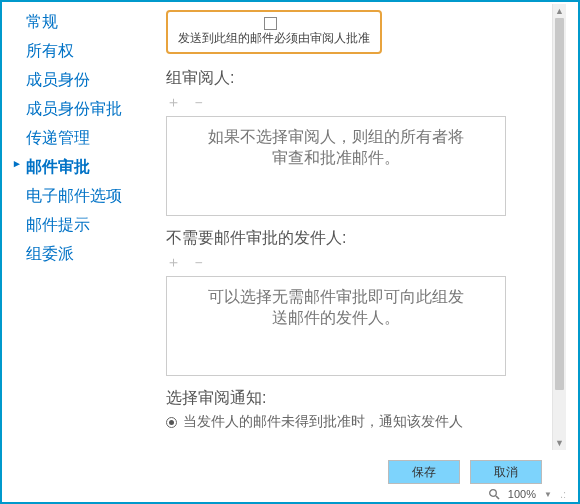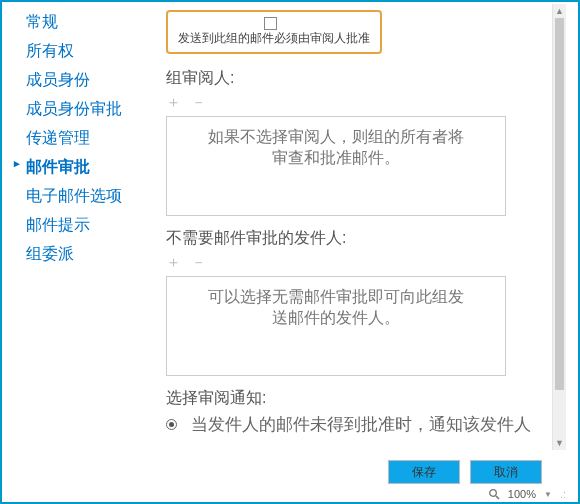--- a/index.html
+++ b/index.html
@@ -111,23 +111,23 @@
       align-items: flex-start;
       justify-content: center;
       margin-bottom: 12px;
     }
     .list-box span {
       max-width: 260px;
     }
     .radio-row {
       display: flex;
       align-items: center;
-      gap: 14px;
+      gap: 6px;
       color: #666;
-      font-size: 17px;
+      font-size: 14px;
       margin-top: 4px;
     }
     .radio {
       width: 11px;
       height: 11px;
       border: 1px solid #666;
       border-radius: 50%;
       display: inline-flex;
       align-items: center;
       justify-content: center;
@@ -173,21 +173,21 @@
       display: flex;
       justify-content: flex-end;
       gap: 10px;
       padding: 10px 24px 6px 0;
       border-top: 0;
     }
     .btn {
       min-width: 72px;
       height: 24px;
       border: 1px solid #bbb;
-      background: #0ea5e9;
+      background: #7dd3fc;
       color: #333;
       font-size: 12px;
       cursor: pointer;
       display: flex;
       align-items: center;
       justify-content: center;
     }
     .statusbar {
       position: absolute;
       right: 8px;

